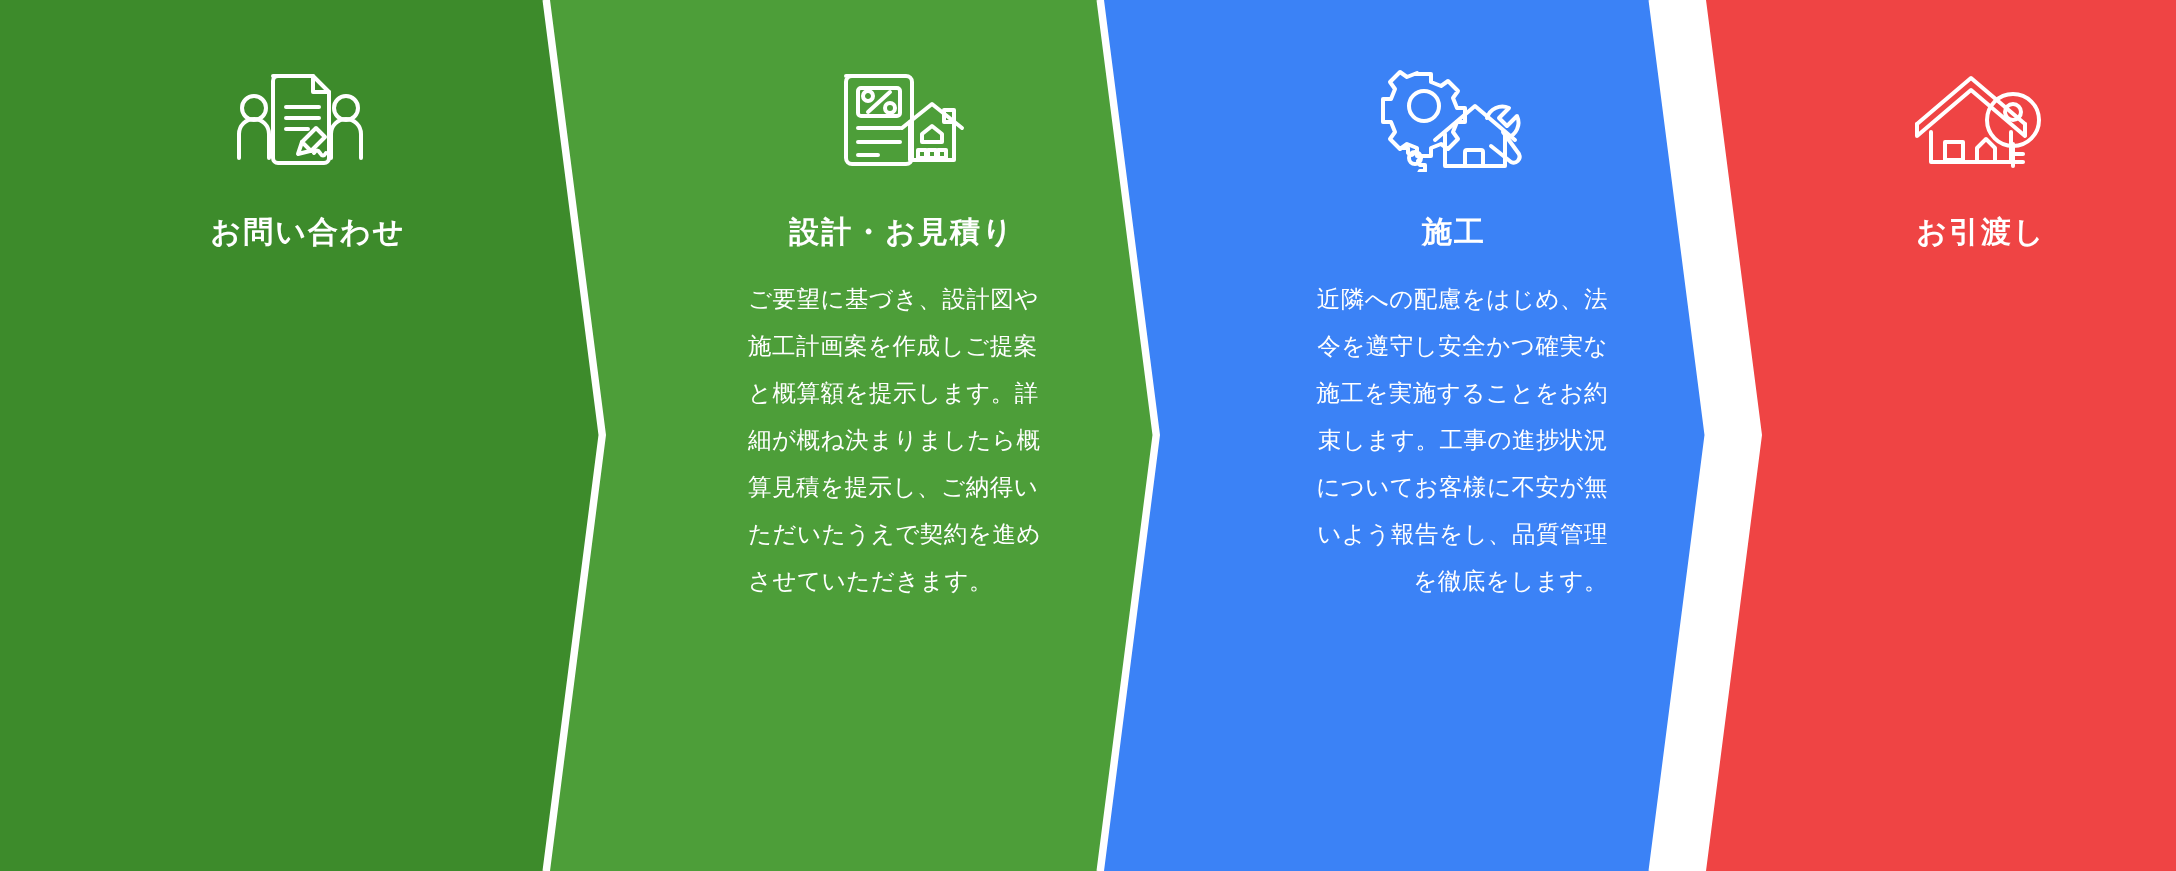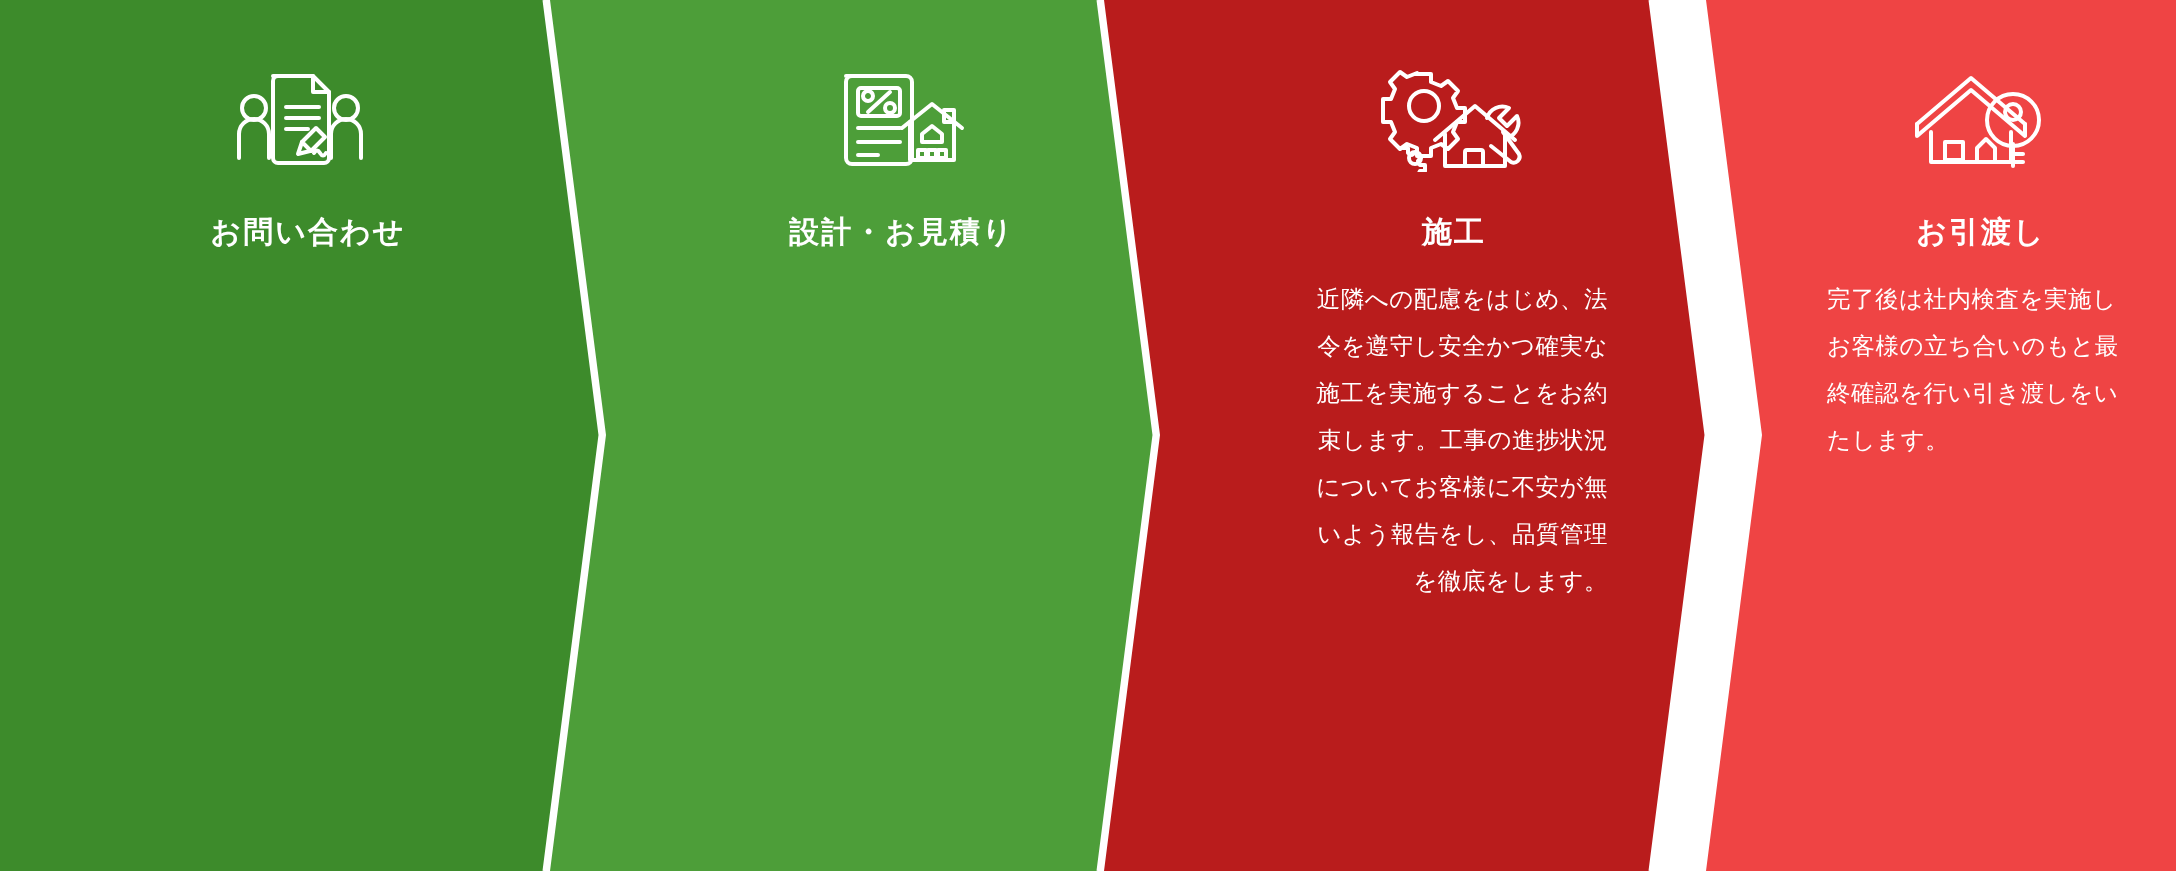--- a/index.html
+++ b/index.html
@@ -31,21 +31,21 @@
     clip-path: polygon(0 0, 544px 0, 600px 435px, 544px 871px, 0 871px);
   }
   .panel-2 {
     left: 544px; width: 660px;
     background: #4d9e39;
     clip-path: polygon(6px 0, 554px 0, 610px 435px, 554px 871px, 6px 871px, 62px 435px);
     align-items: center;
   }
   .panel-3 {
     left: 1098px; width: 660px;
-    background: #b91c1c;
+    background: #3b82f6;
     clip-path: polygon(6px 0, 552px 0, 608px 435px, 552px 871px, 6px 871px, 62px 435px);
   }
   .panel-4 {
     left: 1700px; width: 526px;
     background: #ef4444;
     clip-path: polygon(6px 0, 526px 0, 526px 871px, 6px 871px, 62px 435px);
   }
 
   
   .divider {
@@ -146,20 +146,21 @@
           <path d="M70 66 L100 42 L130 66"></path>
           <path d="M78 60 v38 h44 V60"></path>
           <rect x="112" y="48" width="10" height="12"></rect>
           <path d="M90 80 v-8 l10 -8 l10 8 v8 z"></path>
           <rect x="86" y="88" width="8" height="8"></rect>
           <rect x="96" y="88" width="8" height="8"></rect>
           <rect x="106" y="88" width="8" height="8"></rect>
         </svg>
       </div>
       <h3 class="card-title">設計・お見積り</h3>
+      <p class="card-body">ご要望に基づき、設計図や施工計画案を作成しご提案と概算額を提示します。詳細が概ね決まりましたら概算見積を提示し、ご納得いただいたうえで契約を進めさせていただきます。</p>
     </div>
   </section>
 
   <section class="panel panel-3">
     <div class="content">
       <div class="icon-wrap">
         <svg width="150" height="110" viewBox="0 0 150 110" fill="none" stroke="#ffffff" stroke-width="4" stroke-linecap="round" stroke-linejoin="round">
           <path d="M38 12 h14 v8 l10 4 l7 -5 l10 10 l-5 7 l4 10 h8 v14 h-8 l-4 10 l5 7 l-10 10 l-7 -5 l-10 4 v8 H38 v-8 l-10 -4 l-7 5 l-10 -10 l5 -7 l-4 -10 h-8 V37 h8 l4 -10 l-5 -7 l10 -10 l7 5 l10 -4 z"></path>
           <circle cx="45" cy="44" r="15"></circle>
           <path d="M24 86 h5 v5 l4 2 l4 -3 l5 5 l-3 4 l2 4 h5 v6 h-5 l-2 4 l3 4"></path>
@@ -186,21 +187,20 @@
           <rect x="36" y="80" width="18" height="18"></rect>
           <path d="M68 100 v-14 l9 -9 l9 9 v14 z"></path>
           <circle cx="104" cy="58" r="26"></circle>
           <circle cx="104" cy="50" r="8"></circle>
           <path d="M104 82 v22"></path>
           <path d="M104 92 h10"></path>
           <path d="M104 100 h10"></path>
         </svg>
       </div>
       <h3 class="card-title">お引渡し</h3>
-      <p class="card-body">完了後は社内検査を実施しお客様の立ち合いのもと最終確認を行い引き渡しをいたします。</p>
     </div>
   </section>
 
   <div class="divider div-1">
     <svg viewBox="0 0 140 871" preserveAspectRatio="none">
         <path d="M70 0 L126 435 L70 871"></path>
       </svg>
   </div>
   <div class="divider div-2">
     <svg viewBox="0 0 140 871" preserveAspectRatio="none">

